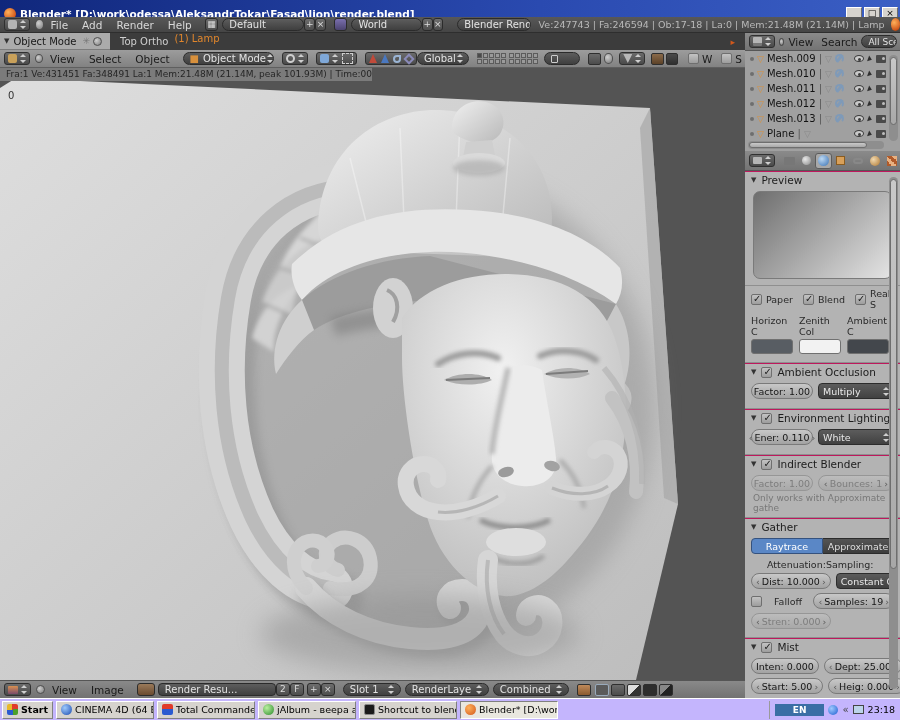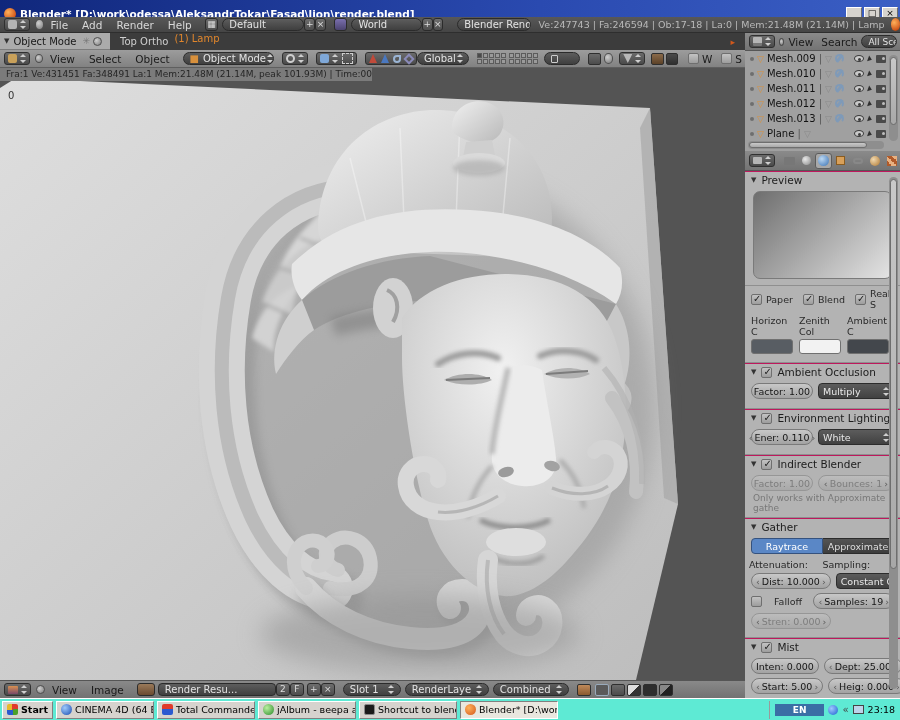--- a/index.html
+++ b/index.html
@@ -105,21 +105,21 @@
     border-left:none; border-radius:0 4px 4px 0; height:16px; display:flex; align-items:center; justify-content:center; font-size:9.5px; }
   .flabel { color:#2a2a2a; font-size:9.5px; }
   .swatch { height:15px; border-radius:3px; border:1px solid #707070; }
 
   
   #imged-header { left:0; top:680px; width:745px; height:18px;
     background:linear-gradient(#898989,#727272); border-top:1px solid #555; }
   .mini-ic { width:14px; height:12px; border-radius:2px; background:linear-gradient(#6b6b6b,#4c4c4c); border:1px solid #2f2f2f; }
 
   
-  #taskbar { left:0; top:698px; width:900px; height:22px; background:#5eead4;
+  #taskbar { left:0; top:698px; width:900px; height:22px; background:#c4b5fd;
     border-top:1px solid #fff; display:flex; align-items:center; padding:1px 2px; gap:3px;text-align:center; }
   .tbtn { height:18px; background:#d6d3ce; border:1px solid; border-color:#fff #808080 #808080 #fff;
     display:flex; align-items:center; gap:3px; padding:0 4px; font-size:9.5px; color:#000;
     white-space:nowrap; overflow:hidden; }
   .tbtn.active { border-color:#808080 #fff #fff #808080; background:#e9e7df; }
   .tico { width:11px; height:11px; border-radius:2px; flex:none; }
   #tray { margin-left:auto; display:flex; align-items:center; gap:4px; border-left:1px solid #9a9a9a; padding-left:5px; height:18px; }
   .en-box { font-size:9px; font-weight:bold; background:#3a6ea5; color:#fff; padding:0 18px; height:12px; line-height:12px; }
   .blue-dot { width:10px; height:10px; border-radius:50%; background:radial-gradient(circle at 35% 35%, #9ec8ff, #1d5fd0); }
   .mon-icon { width:11px; height:9px; border:1px solid #444; background:#bcd4ea; }
@@ -538,21 +538,21 @@
     <div class="note">Only works with Approximate gathe</div>
     <div class="pdiv" style="margin-top:4px"></div>
 
     <div class="phead">
       <span>Gather</span>
     </div>
     <div style="display:flex;padding:3px 6px 4px 6px">
       <div class="toggle-blue" style="flex:1">Raytrace</div>
       <div class="toggle-dark" style="flex:1">Approximate</div>
     </div>
-    <div style="display:flex;padding:1px 4px">
+    <div style="display:flex;padding:1px 22px">
       <span class="flabel" style="flex:1">Attenuation:</span>
       <span class="flabel" style="flex:1">Sampling:</span>
     </div>
     <div style="display:flex;padding:2px 6px;gap:5px">
       <div class="pill arrows" style="flex:1">Dist: 10.000</div>
       <div class="dd" style="flex:1">
         <span>Constant QM</span>
 
       </div>
     </div>

